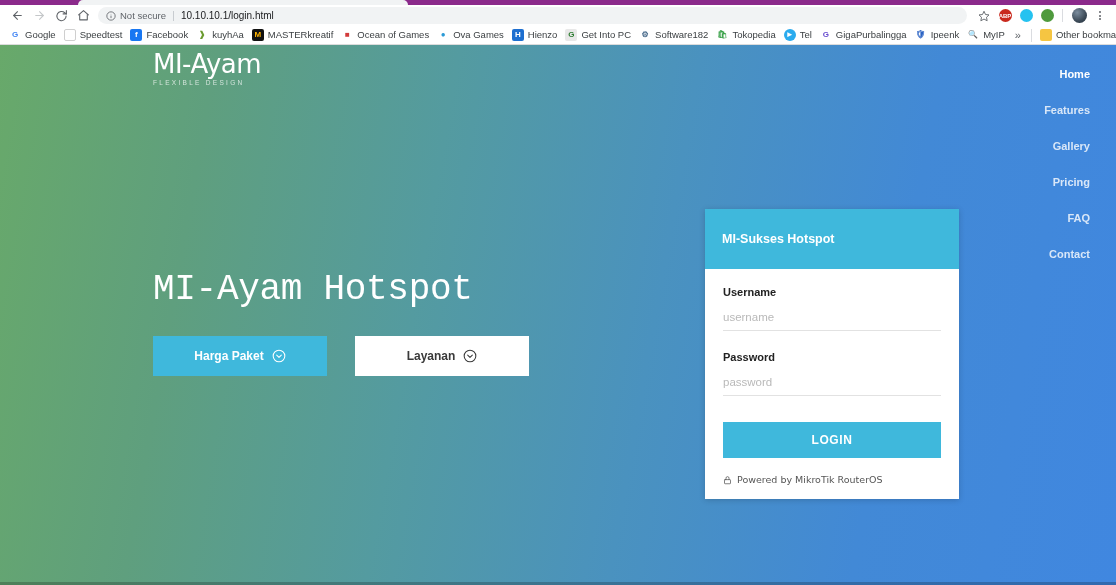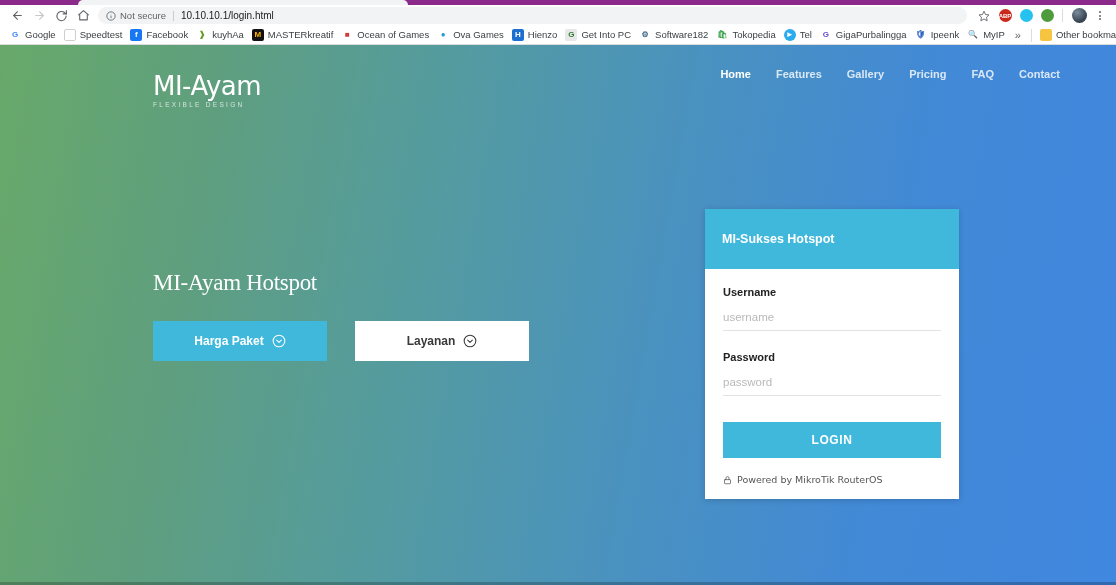--- a/index.html
+++ b/index.html
@@ -168,71 +168,72 @@
     position: absolute;
     top: 0; left: 0; right: 0;
     height: 62px;
     display: flex;
     align-items: center;
     padding: 0 30px 0 0;
   }
   .brand {
     position: absolute;
     left: 153px;
-    top: 28px;
+    top: 6px;
     color: #ffffff;
     user-select: none;
   }
   .brand .brand-name {
     font-size: 26px;
     font-weight: 400;
     letter-spacing: -0.5px;
     line-height: 1;
     font-family: "DejaVu Sans", sans-serif;
   }
   .brand .brand-tag {
     font-size: 6.5px;
     letter-spacing: 2.3px;
     opacity: 0.72;
     margin-top: 2px;
     font-family: "Liberation Sans", sans-serif;
   }
 
   .site-nav {
     position: absolute;
-    right: 56px;
+    right: 26px;
     top: 24px;
     display: flex;
     align-items: flex-end;
     gap: 25px;
+    flex-direction: column;
   }
   .site-nav a {
     font-size: 11px;
     font-weight: bold;
     color: rgba(255,255,255,0.80);
     text-decoration: none;
     line-height: 1;
     white-space: nowrap;
   }
   .site-nav a.active { color: #ffffff; }
 
   
   .hero {
     position: absolute;
     left: 153px;
     top: 225px;
     width: 520px;
   }
   .hero-title {
-    font-size: 23px;
+    font-size: 36px;
     font-weight: 400;
     color: #ffffff;
     line-height: 1.1;
     letter-spacing: -0.3px;
-    font-family: Liberation Serif, serif;
+    font-family: Liberation Mono, monospace;
   }
   .hero-sub {
     margin-top: 37px;
     font-size: 11.5px;
     color: #ffffff;
     font-weight: bold;
     letter-spacing: 0.1px;
   }
   .hero-btns {
     margin-top: 26px;

